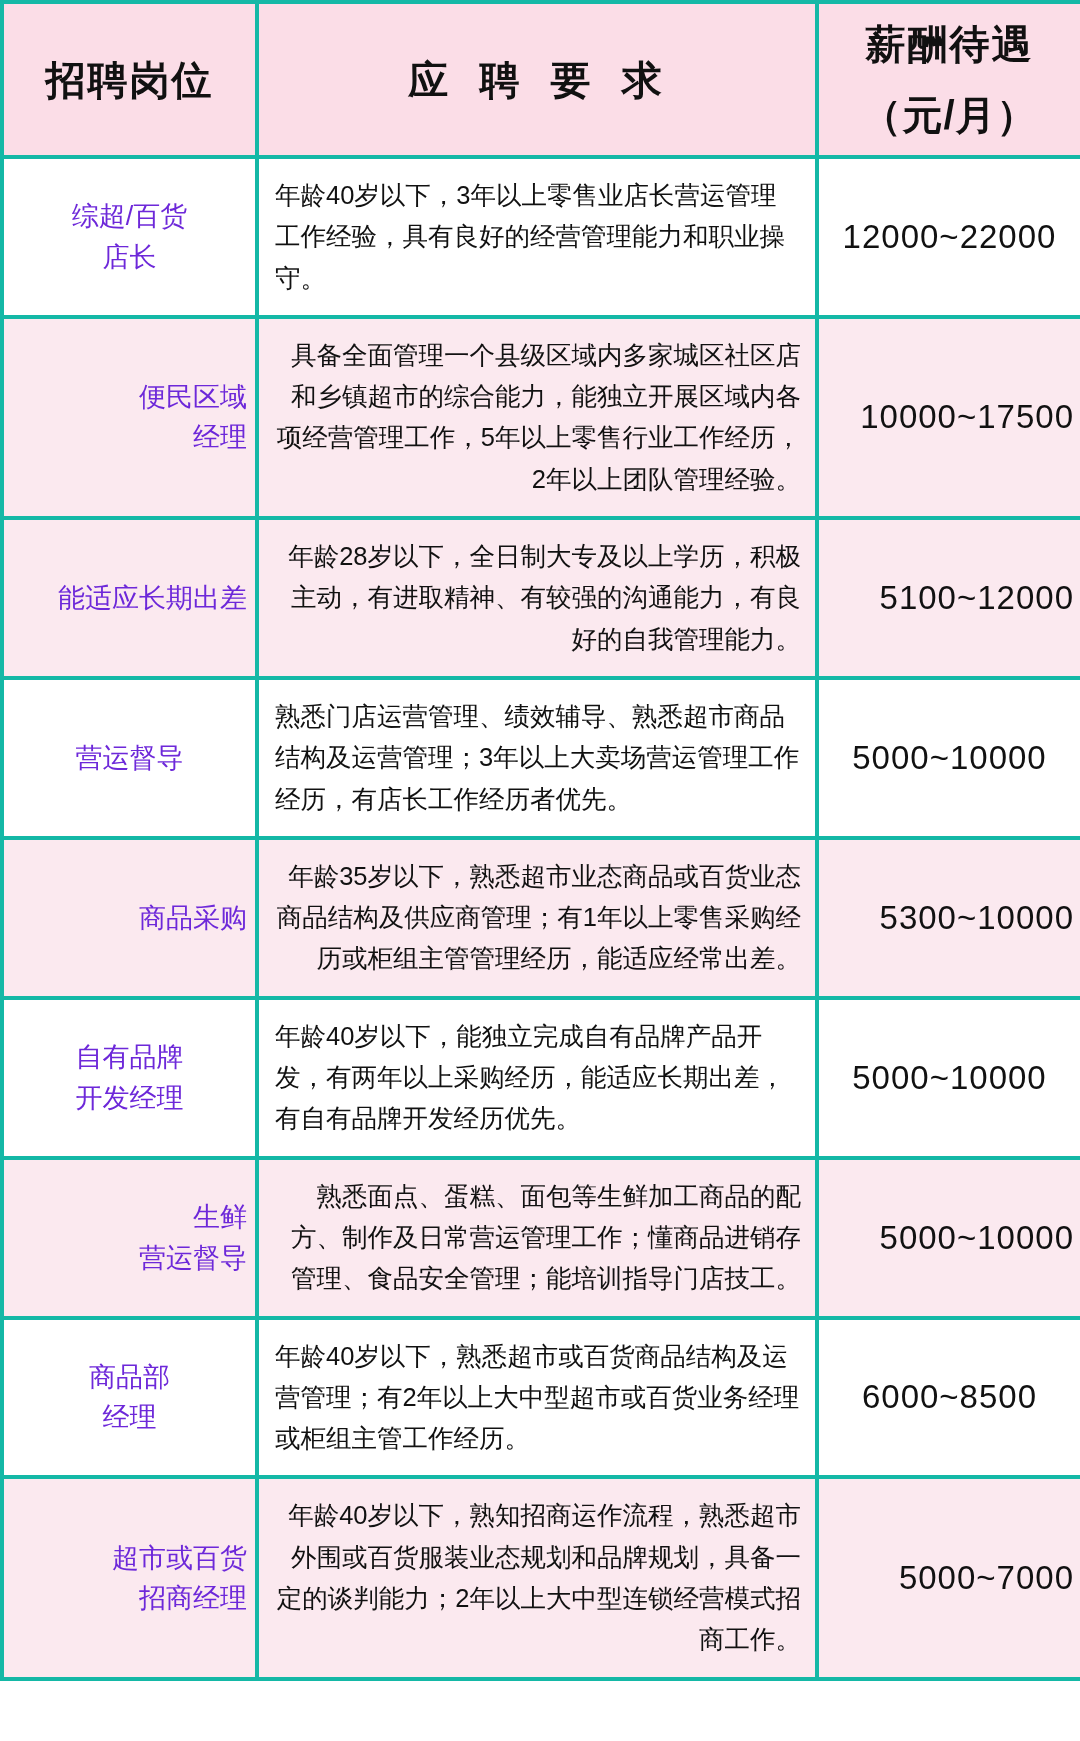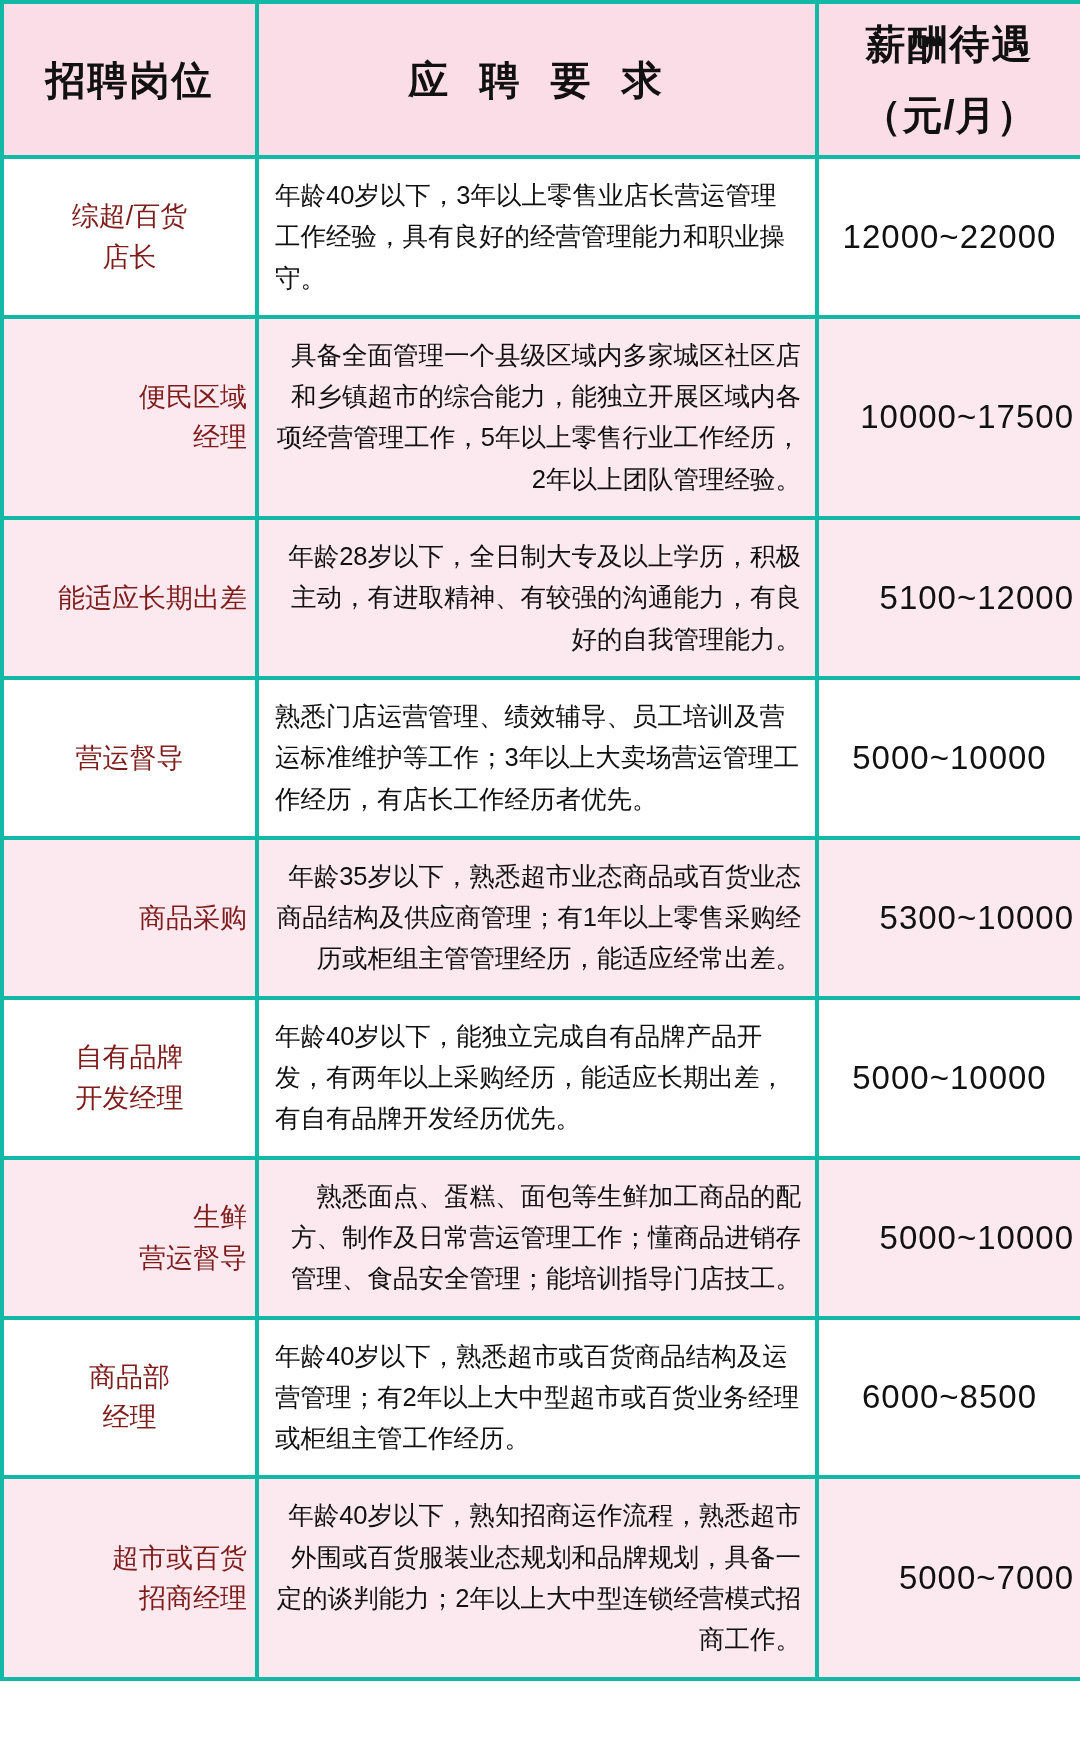--- a/index.html
+++ b/index.html
@@ -50,21 +50,21 @@
   }
 
   tbody tr.row-odd td { background: #ffffff; }
   tbody tr.row-even td { background: #fbe9ef; text-align: right; }
 
   td.cell-pos {
     text-align: center;
     font-size: 27px;
     line-height: 1.5;
     padding: 14px 8px;
-    color: #7f1d1d;
+    color: #6d28d9;
   }
   td.cell-req {
     text-align: left;
     font-size: 25.5px;
     line-height: 1.62;
     padding: 16px 14px 16px 16px;
     color: #111;
     word-break: break-all;
   }
   td.cell-sal {
@@ -106,21 +106,21 @@
         <td class="cell-req">具备全面管理一个县级区域内多家城区社区店和乡镇超市的综合能力，能独立开展区域内各项经营管理工作，5年以上零售行业工作经历，2年以上团队管理经验。</td>
         <td class="cell-sal">10000~17500</td>
       </tr>
       <tr class="row-even">
         <td class="cell-pos">能适应长期出差</td>
         <td class="cell-req">年龄28岁以下，全日制大专及以上学历，积极主动，有进取精神、有较强的沟通能力，有良好的自我管理能力。</td>
         <td class="cell-sal">5100~12000</td>
       </tr>
       <tr class="row-odd">
         <td class="cell-pos">营运督导</td>
-        <td class="cell-req">熟悉门店运营管理、绩效辅导、员工培训及营运标准维护等工作；3年以上大卖场营运管理工作经历，有店长工作经历者优先。</td>
+        <td class="cell-req">熟悉门店运营管理、绩效辅导、熟悉超市商品结构及运营管理；3年以上大卖场营运管理工作经历，有店长工作经历者优先。</td>
         <td class="cell-sal">5000~10000</td>
       </tr>
       <tr class="row-even">
         <td class="cell-pos">商品采购</td>
         <td class="cell-req">年龄35岁以下，熟悉超市业态商品或百货业态商品结构及供应商管理；有1年以上零售采购经历或柜组主管管理经历，能适应经常出差。</td>
         <td class="cell-sal">5300~10000</td>
       </tr>
       <tr class="row-odd">
         <td class="cell-pos">自有品牌<br>开发经理</td>
         <td class="cell-req">年龄40岁以下，能独立完成自有品牌产品开发，有两年以上采购经历，能适应长期出差，有自有品牌开发经历优先。</td>

